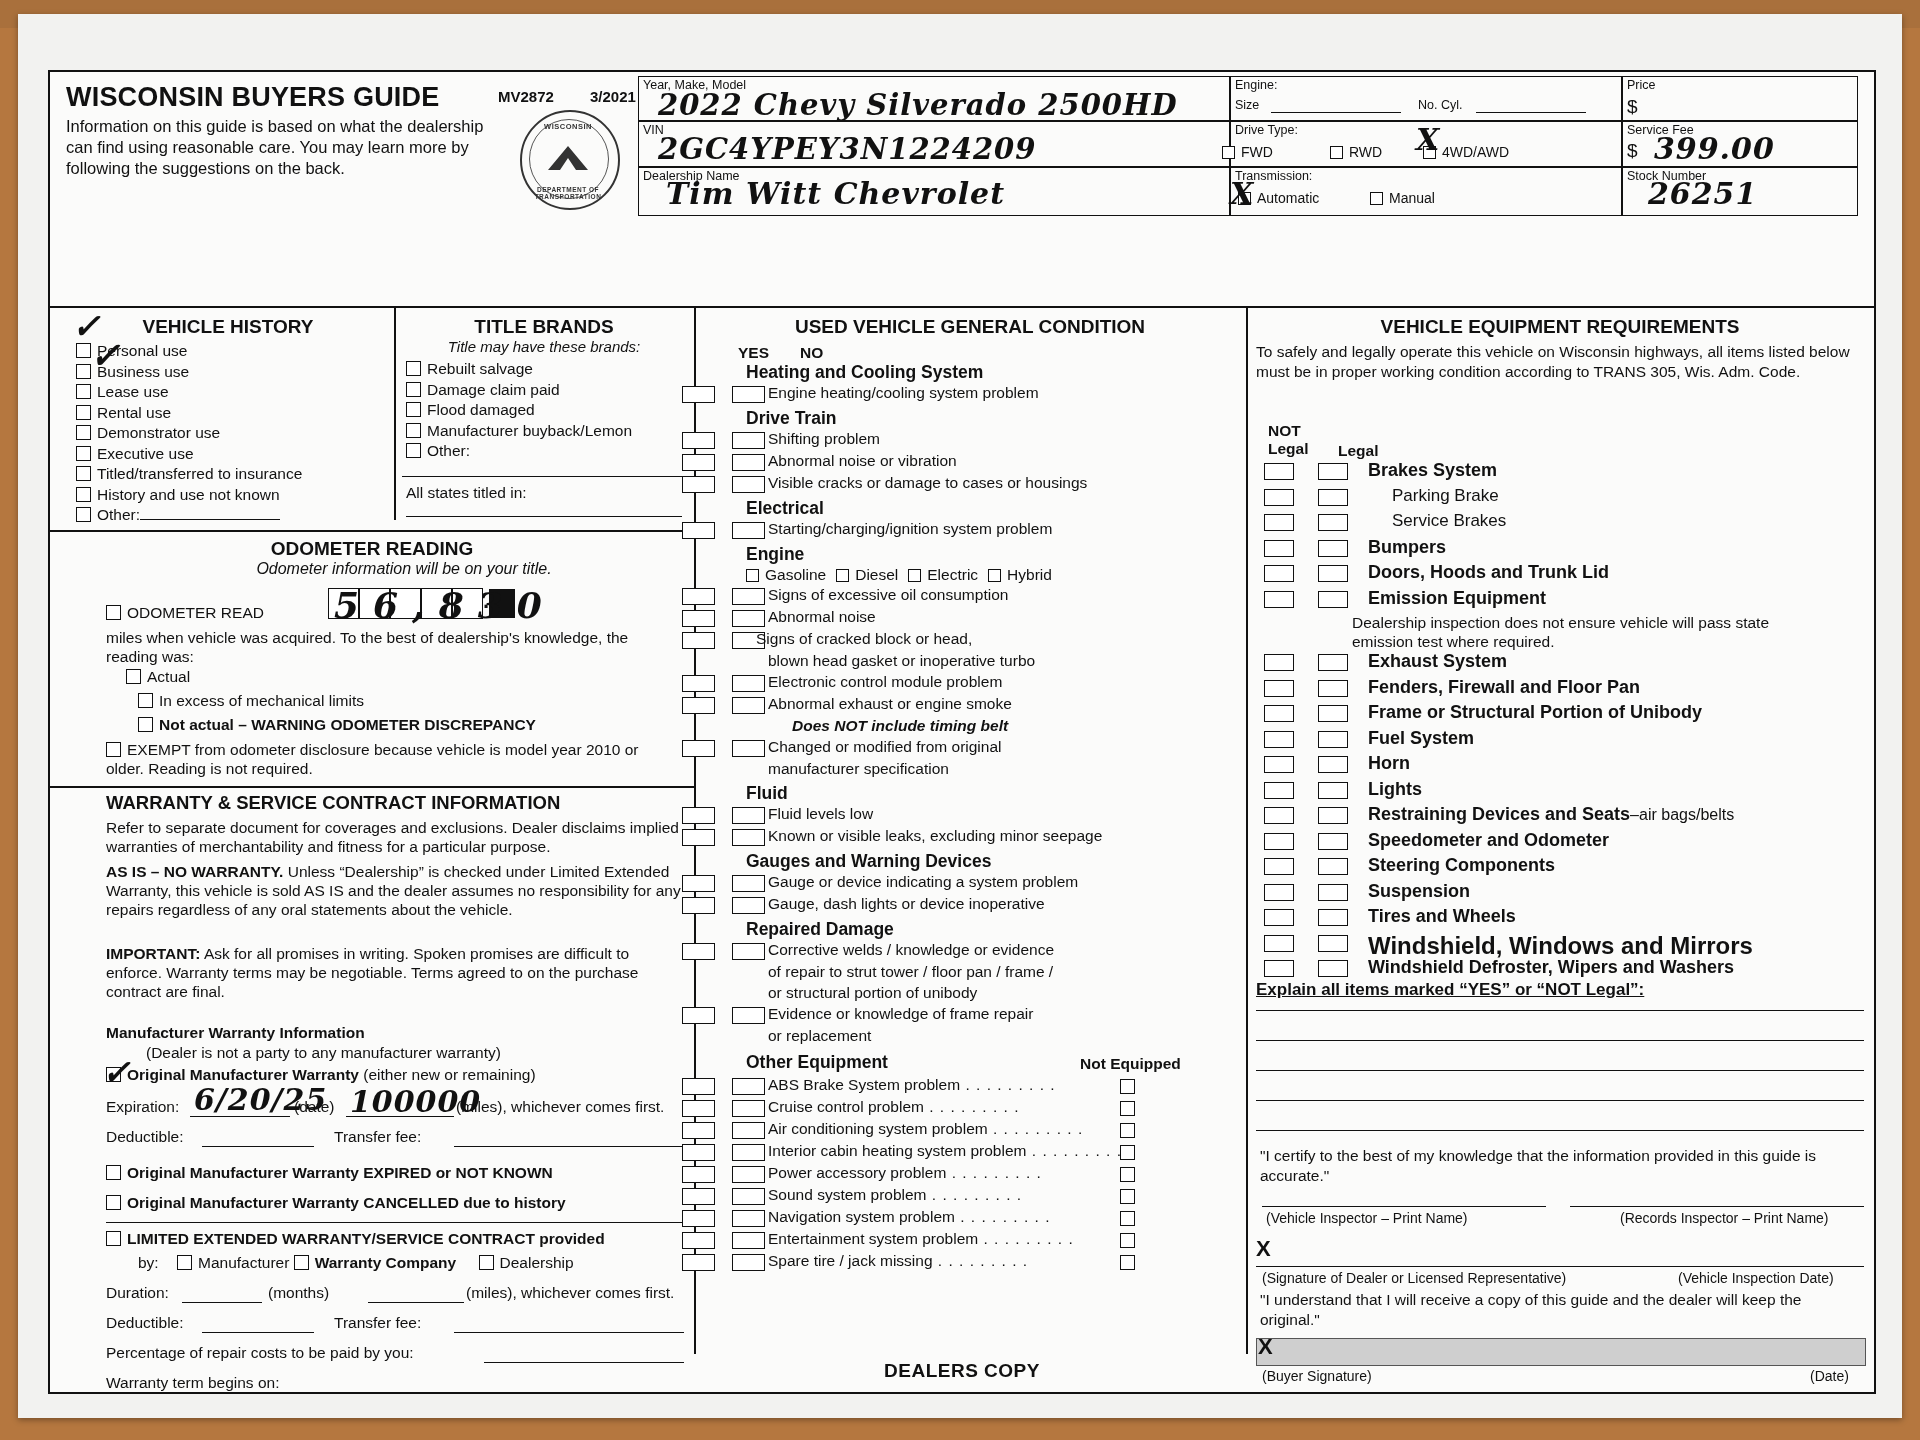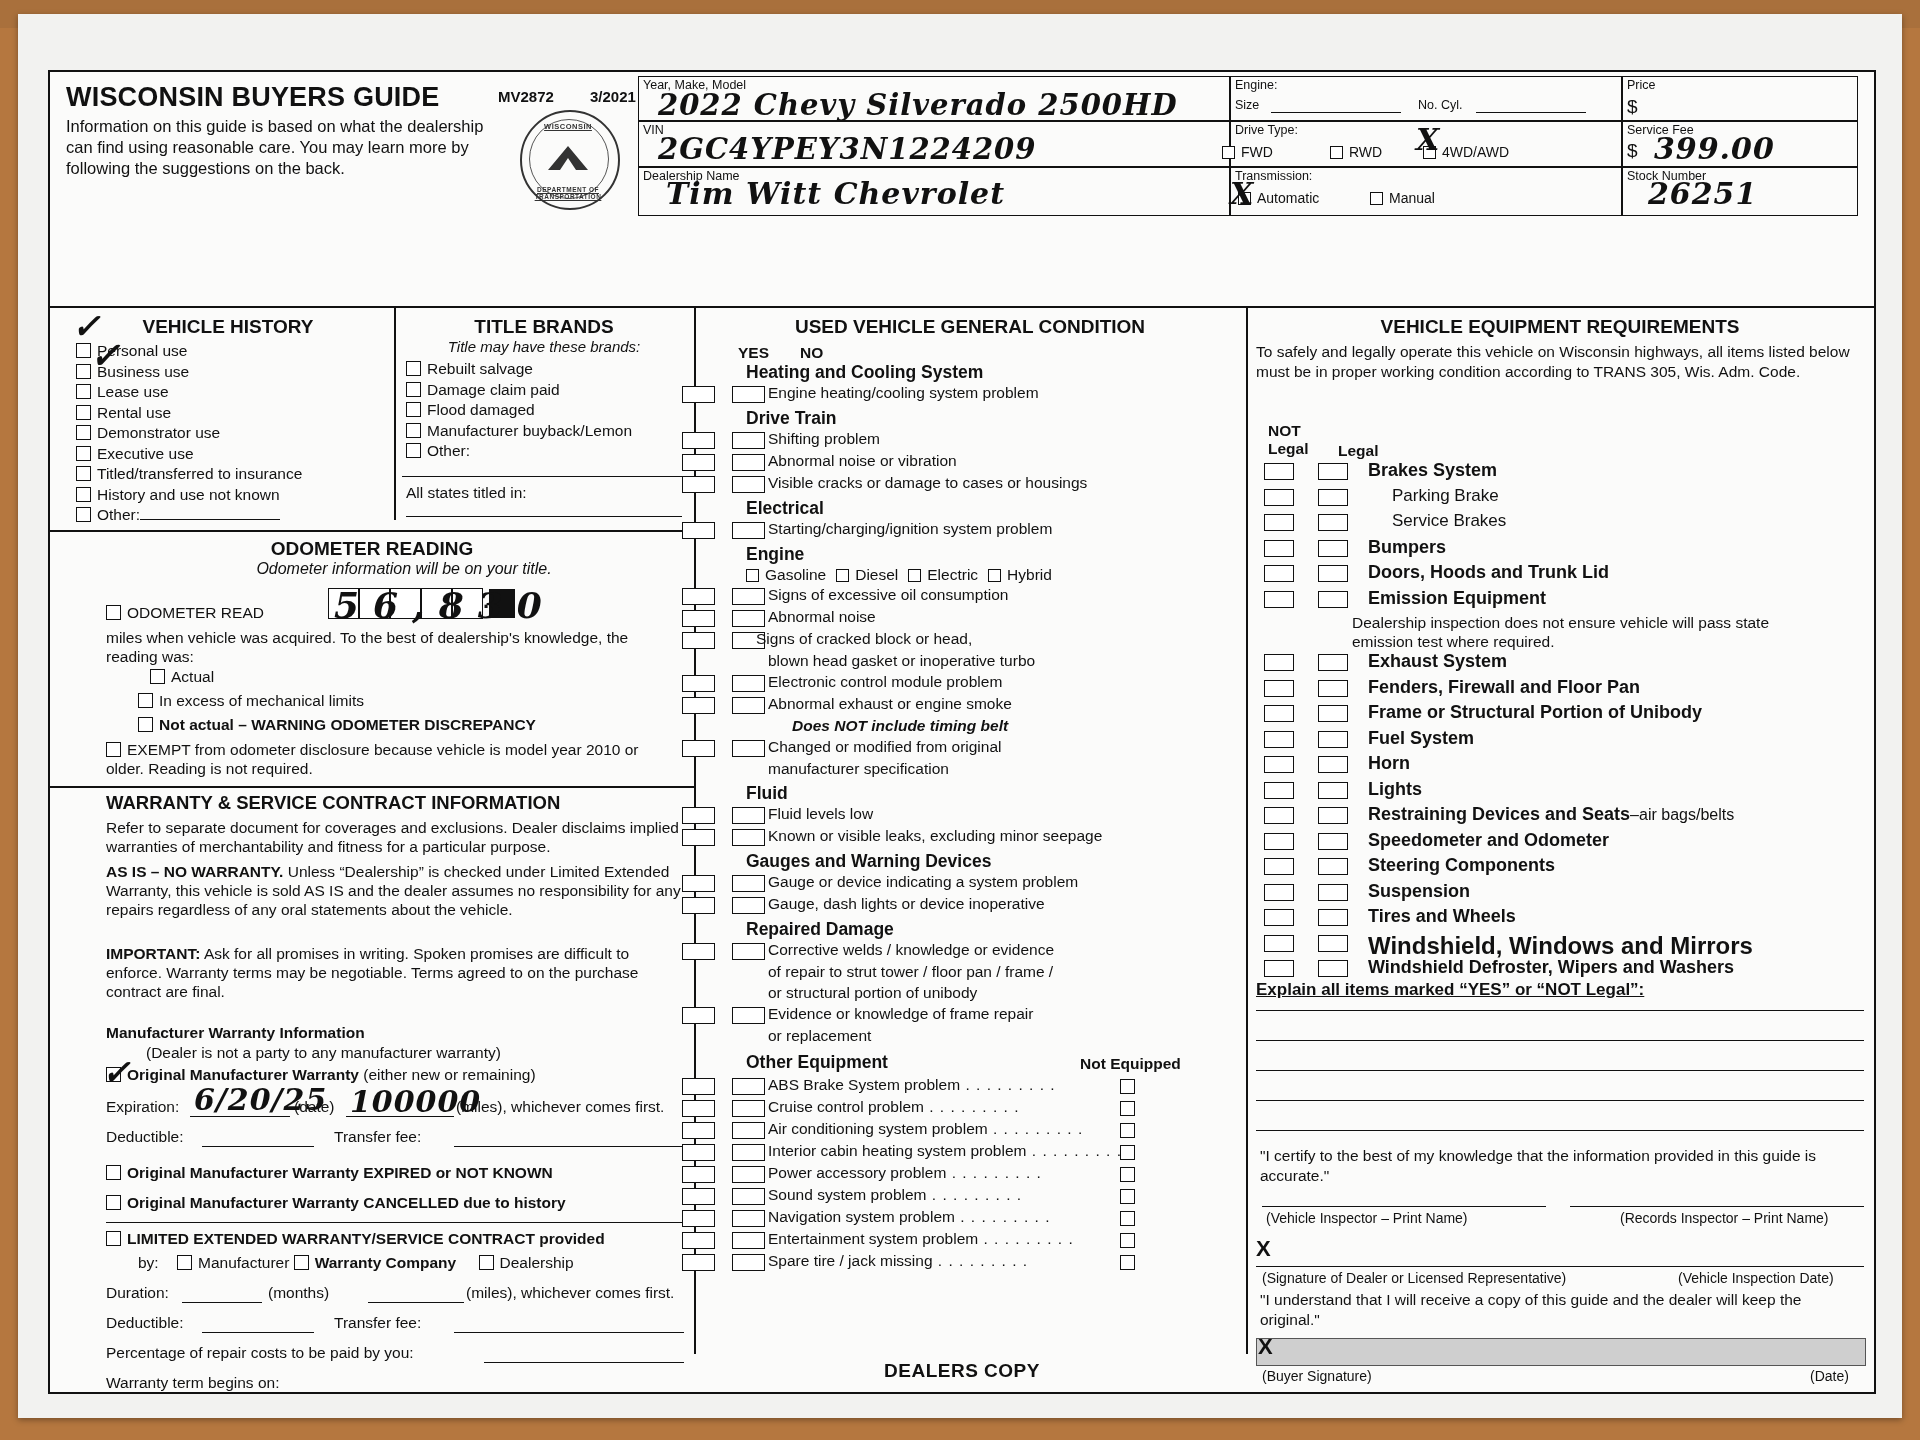--- a/index.html
+++ b/index.html
@@ -44,21 +44,21 @@
   #intro{left:16px;top:44px;width:420px;font-size:16.5px;line-height:21px;}
   .seal{left:470px;top:38px;width:100px;height:100px;}
   .seal .ring{
     position:absolute;left:0;top:0;width:96px;height:96px;border-radius:50%;
     border:2px solid #333;
   }
   .seal .ring2{
     position:absolute;left:9px;top:9px;width:78px;height:78px;border-radius:50%;
     border:1px solid #555;
   }
-  .seal .txt{position:absolute;width:96px;text-align:center;font-size:7.5px;font-weight:bold;color:#333;letter-spacing:.5px;text-decoration:underline;}
+  .seal .txt{position:absolute;width:96px;text-align:center;font-size:7.5px;font-weight:bold;color:#333;letter-spacing:.5px;}
   .seal .arrow{position:absolute;left:26px;top:30px;width:44px;height:36px;}
   
   .hdr{left:588px;top:4px;width:1220px;height:140px;}
   .hcell{position:absolute;border:1.5px solid #111;box-sizing:border-box;}
   .hlab{position:absolute;font-size:12.5px;}
   
   .colhd{font-size:19px;font-weight:bold;text-align:center;}
   .sm{font-size:15.5px;}
   .xs{font-size:14px;}
   .list div{margin-bottom:2.5px;}
@@ -181,21 +181,21 @@
 
     <div class="abs sm" style="left:56px;top:532px;">
       <span class="cb"></span><span>ODOMETER READ</span>
     </div>
     <div class="abs" style="left:278px;top:516px;">
       <span class="wbox"></span><span class="wbox"></span><span class="wbox"></span><span class="wbox"></span><span class="wbox"></span><span style="font-size:22px;font-weight:bold;">.</span><span class="blackbox"></span>
     </div>
     <div class="abs hand" style="left:284px;top:512px;font-size:36px;letter-spacing:14px;">56,830</div>
 
     <div class="abs sm" style="left:56px;top:556px;width:540px;line-height:19px;">miles when vehicle was acquired. To the best of dealership's knowledge, the reading was:</div>
-    <div class="abs sm" style="left:100px;top:596px;text-align:right;"><span class="cb"></span><span>Actual</span></div>
+    <div class="abs sm" style="left:76px;top:596px;text-align:right;"><span class="cb"></span><span>Actual</span></div>
     <div class="abs sm" style="left:88px;top:620px;"><span class="cb"></span><span>In excess of mechanical limits</span></div>
     <div class="abs sm" style="left:88px;top:644px;"><span class="cb"></span><span class="bold">Not actual – WARNING ODOMETER DISCREPANCY</span></div>
     <div class="abs sm" style="left:56px;top:668px;width:560px;line-height:19px;"><span class="cb"></span><span>EXEMPT from odometer disclosure because vehicle is model year 2010 or older. Reading is not required.</span></div>
 
     <div class="abs" style="left:0;top:714px;width:644px;border-top:2px solid #111;"></div>
     <div class="abs bold" style="left:56px;top:720px;font-size:18.5px;">WARRANTY &amp; SERVICE CONTRACT INFORMATION</div>
     <div class="abs sm" style="left:56px;top:746px;width:578px;line-height:19px;">Refer to separate document for coverages and exclusions. Dealer disclaims implied warranties of merchantability and fitness for a particular purpose.</div>
     <div class="abs sm" style="left:56px;top:790px;width:578px;line-height:19px;">
       <span class="bold">AS IS – NO WARRANTY.</span>
       <span>Unless “Dealership” is checked under Limited Extended Warranty, this vehicle is sold AS IS and the dealer assumes no responsibility for any repairs regardless of any oral statements about the vehicle.</span>

